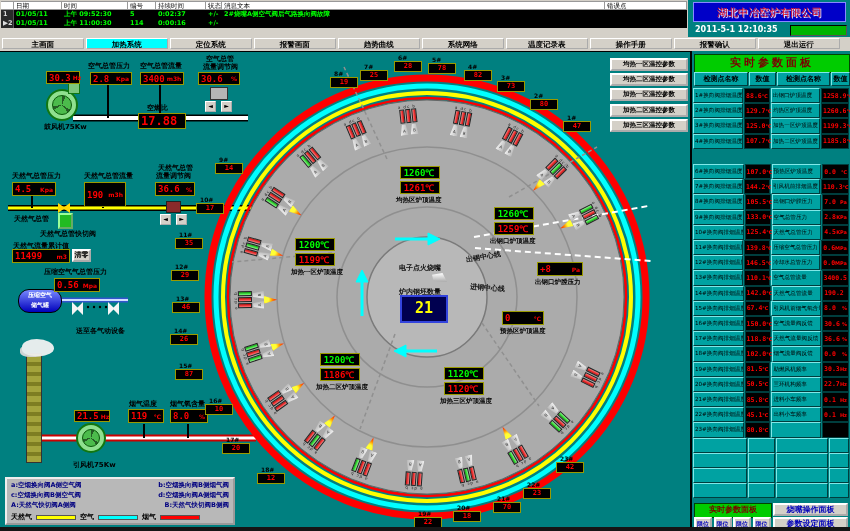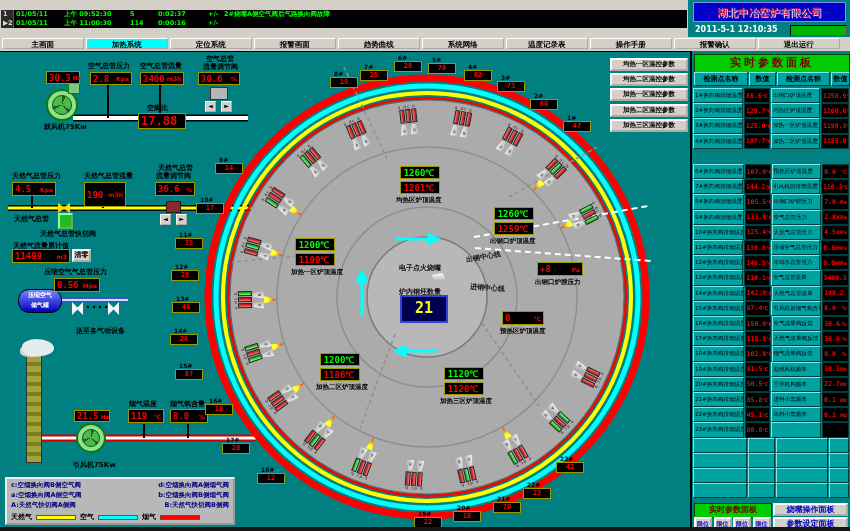--- a/index.html
+++ b/index.html
@@ -73,20 +73,30 @@
   
   #trblock{left:688px;top:0;width:162px;height:37px;background:#008080}
   #banner{position:absolute;left:5px;top:2px;width:153px;height:20px;background:#0000C8;border:1px solid #8888ff;color:#FF2222;font-size:10.5px;font-weight:normal;text-align:center;line-height:19px;text-shadow:1px 1px 0 #fff;box-sizing:border-box;white-space:nowrap}
   #clock{position:absolute;left:7px;top:25px;color:#FFFFFF;font-size:8px;font-weight:bold}
   #greenbar{position:absolute;left:102px;top:25px;width:57px;height:11px;background:#00B400;border:1px inset #555;box-sizing:border-box}
 </style>
 </head>
 <body>
 
 <div class="abs" id="alarm-area">
+  <div class="abs" id="alarm-head">
+      <div class="acell" style="width: 13px;"></div>
+      <div class="acell" style="width: 48px;">日期</div>
+      <div class="acell" style="width: 66px;">时间</div>
+      <div class="acell" style="width: 28px;">编号</div>
+      <div class="acell" style="width: 50px;">持续时间</div>
+      <div class="acell" style="width: 16px;">状态</div>
+      <div class="acell" style="width: 383px;">消息文本</div>
+      <div class="acell" style="width: 82px;">错误点</div>
+    </div>
   <div class="abs" id="alarm-rows">
       <div class="arow">
         <div class="acell2 rownum" style="width: 13px;">1</div>
         <div class="acell2" style="width: 48px;">01/05/11</div>
         <div class="acell2" style="width: 66px;">上午 09:52:30</div>
         <div class="acell2" style="width: 28px;">5</div>
         <div class="acell2" style="width: 50px;">0:02:37</div>
         <div class="acell2" style="width: 16px;">+/-</div>
         <div class="acell2" style="width: 383px;">2#烧嘴A侧空气阀后气路换向阀故障</div>
         <div class="acell2" style="width: 82px;"></div>
@@ -198,26 +208,26 @@
   <div class="fan" style="left:76px;top:371px;width:30px;height:30px">
       <div class="inner"></div>
     </div>
 
   <div class="abs" style="left:432px;top:221px;width:15px;height:9px;background:linear-gradient(#fff,#aaa);clip-path:polygon(0 20%,70% 0,100% 100%,10% 90%)"></div>
 
   <div class="steel" style="left:400px;top:243px;width:44px;height:24px;line-height:22px">21</div>
 
   <div id="legend">
       <div class="legrow">
+        <div class="legtxt">a:空烟换向阀A侧空气阀</div>
+        <div class="legtxt">b:空烟换向阀B侧烟气阀</div>
+      </div>
+      <div class="legrow">
         <div class="legtxt">c:空烟换向阀B侧空气阀</div>
         <div class="legtxt">d:空烟换向阀A侧烟气阀</div>
-      </div>
-      <div class="legrow">
-        <div class="legtxt">a:空烟换向阀A侧空气阀</div>
-        <div class="legtxt">b:空烟换向阀B侧烟气阀</div>
       </div>
       <div class="legrow">
         <div class="legtxt">A:天然气快切阀A侧阀</div>
         <div class="legtxt">B:天然气快切阀B侧阀</div>
       </div>
       <div id="legcolors">
         <span class="legname">天然气</span>
         <span class="legline" style="background: rgb(255, 255, 0);"></span>
         <span class="legname">空气</span>
         <span class="legline" style="background: rgb(0, 255, 255);"></span>

